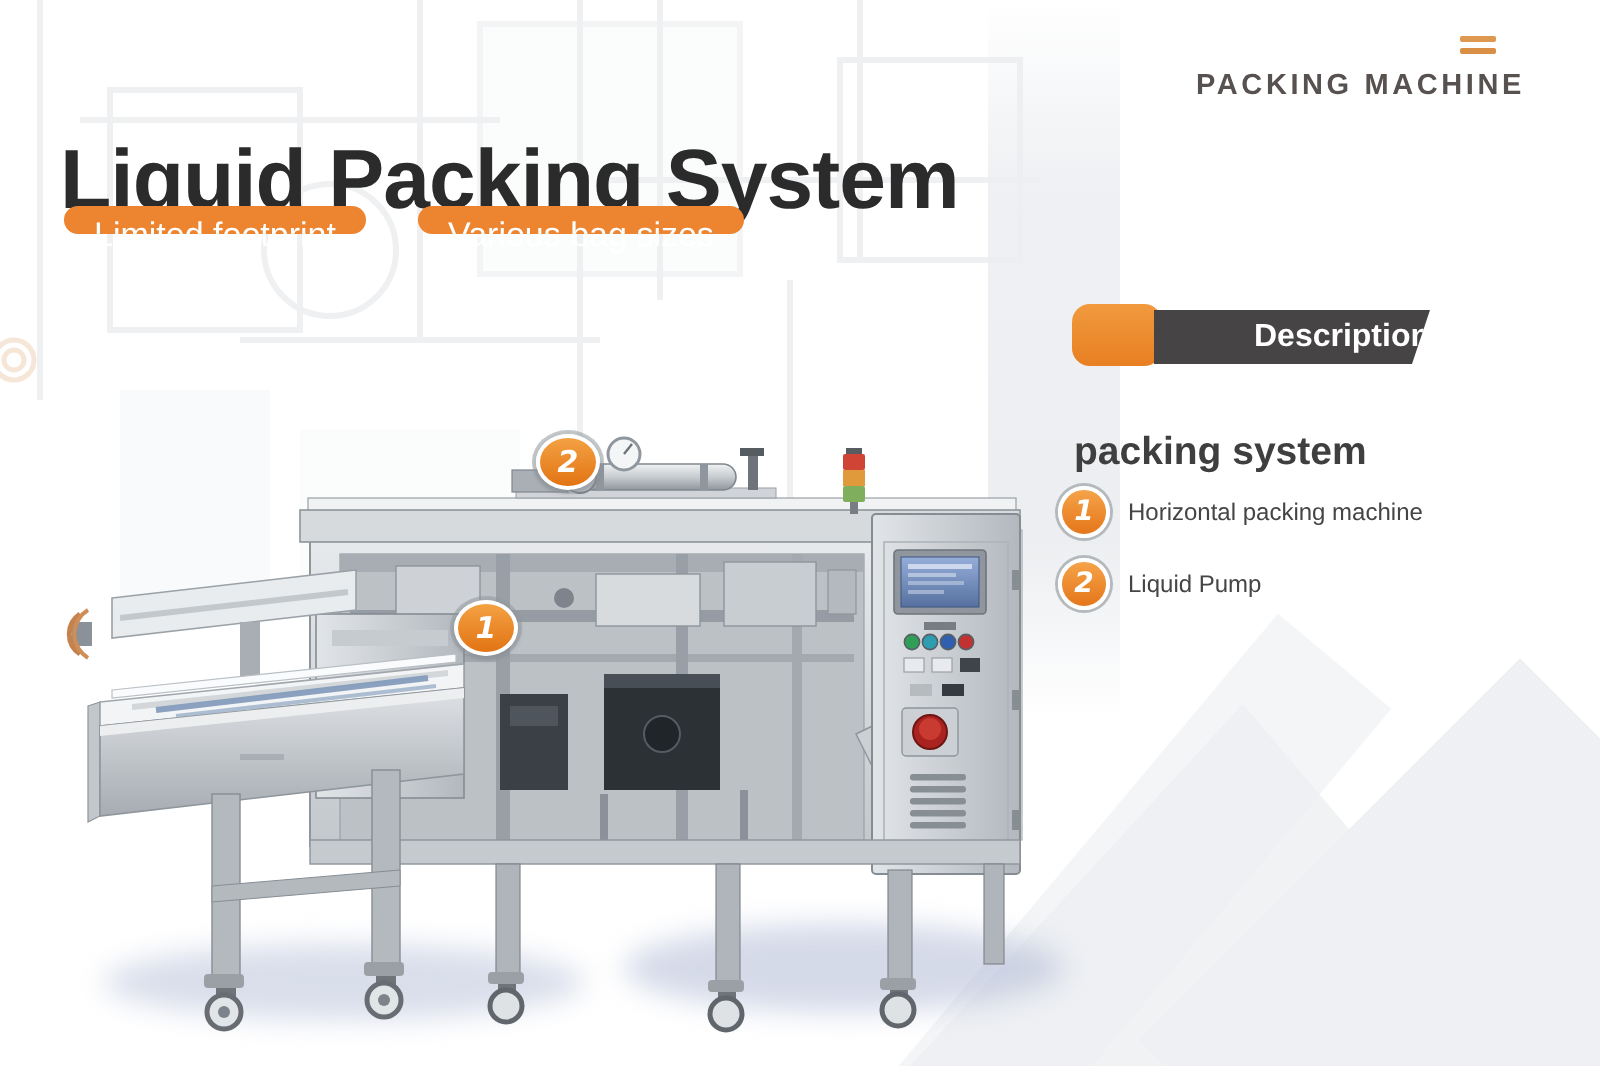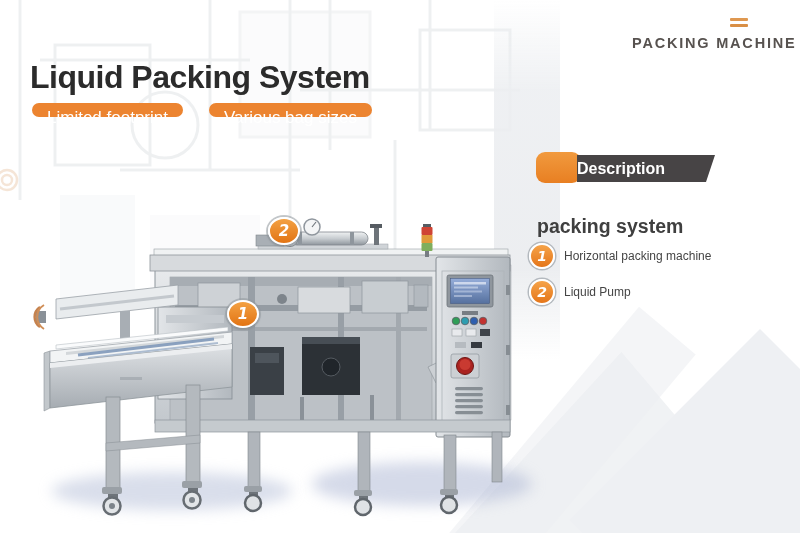--- a/index.html
+++ b/index.html
@@ -17,42 +17,42 @@
     clip-path:polygon(52% 0,100% 100%,0 100%);z-index:0;}
   .chev2{position:absolute;left:625px;top:385px;width:270px;height:270px;background:#eef0f3;
     transform:rotate(45deg);z-index:0;}
   .chev3{position:absolute;left:505px;top:285px;width:74px;height:390px;background:#edeff2;
     transform:rotate(40deg);opacity:.6;z-index:0;}
   
   .shadow{position:absolute;border-radius:50%;filter:blur(7px);z-index:0;}
   .shadow-conveyor{left:52px;top:472px;width:240px;height:38px;background:rgba(171,181,211,.45);}
   .shadow-body{left:312px;top:462px;width:220px;height:44px;background:rgba(171,181,211,.5);}
   
-  .title{position:absolute;left:30px;top:38px;z-index:2;font-size:32px;font-weight:700;
+  .title{position:absolute;left:30px;top:38px;z-index:2;font-size:42px;font-weight:700;
     letter-spacing:-.5px;color:#2b2b2b;white-space:nowrap;}
   .badge{position:absolute;z-index:2;height:14px;line-height:29px;padding:0 15px;
     border-radius:7px;color:#fff;font-size:17px;white-space:nowrap;}
   .badge.orange{background:#ec8430;}
   .badge.dark{background:#4e4c4d;}
   .badge-1{left:32px;top:103px;}
   .badge-2{left:209px;top:103px;}
   .badge-3{left:30px;top:148px;}
   
-  .brand-text{position:absolute;left:632px;top:35px;z-index:2;font-size:14.5px;font-weight:700;
+  .brand-text{position:absolute;left:598px;top:35px;z-index:2;font-size:14.5px;font-weight:700;
     letter-spacing:1.8px;color:#57524f;white-space:nowrap;}
   .menu-icon{position:absolute;left:730px;top:18px;z-index:2;width:18px;}
   .menu-icon .bar{height:3px;border-radius:1px;}
   .menu-icon .bar+.bar{margin-top:3px;}
   .menu-icon .bar.b1{background:#df9850;}
   .menu-icon .bar.b2{background:#d98f45;}
   
   .desc-tab{position:absolute;left:536px;top:152px;z-index:2;width:45px;height:31px;
     border-radius:9px;background:linear-gradient(180deg,#f19a3e,#e87f22);}
   .desc-label{position:absolute;left:577px;top:155px;z-index:3;width:138px;height:27px;
-    background:#474445;color:#fff;font-size:16px;font-weight:700;text-align:left;
+    background:#474445;color:#fff;font-size:16px;font-weight:700;text-align:right;
     line-height:27px;clip-path:polygon(0 0,100% 0,calc(100% - 9px) 100%,0 100%);}
   .desc-line{position:absolute;left:537px;z-index:2;font-size:19.5px;font-weight:700;
     color:#3f3f3f;white-space:nowrap;}
   .desc-line-1{top:189px;}
   .desc-line-2{top:215px;}
   .d-item{position:absolute;left:529px;z-index:2;display:flex;align-items:center;gap:9px;}
   .d-item-1{top:243px;}
   .d-item-2{top:279px;}
   .num-badge{width:26px;height:26px;border-radius:50%;flex:0 0 auto;
     background:linear-gradient(180deg,#f5a349,#e5761a);border:2px solid #fff;

